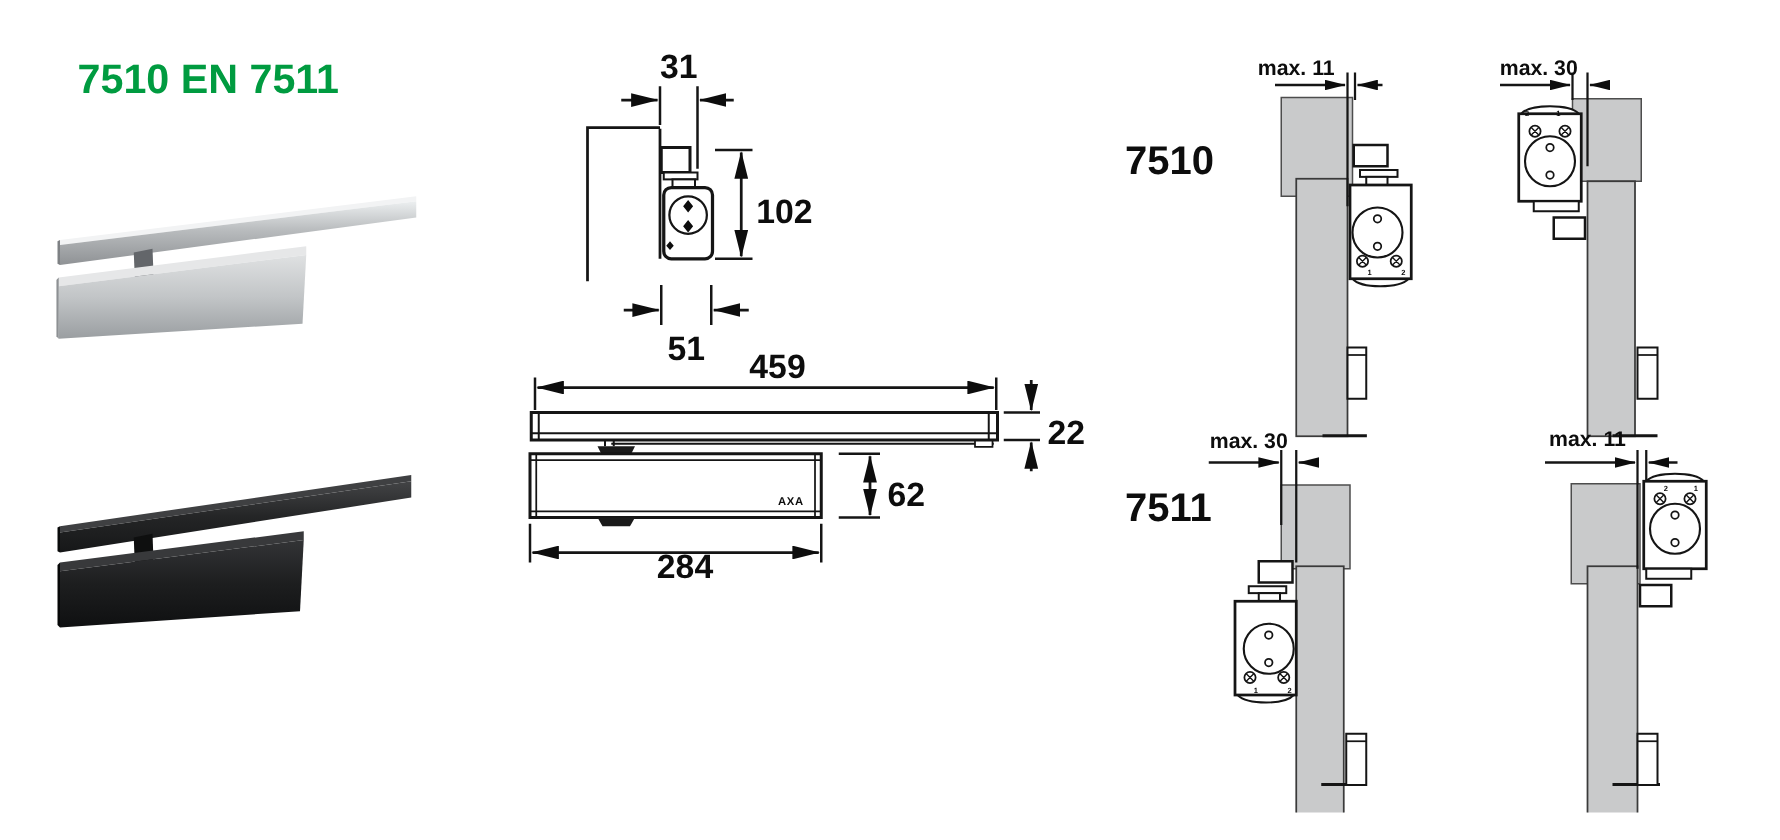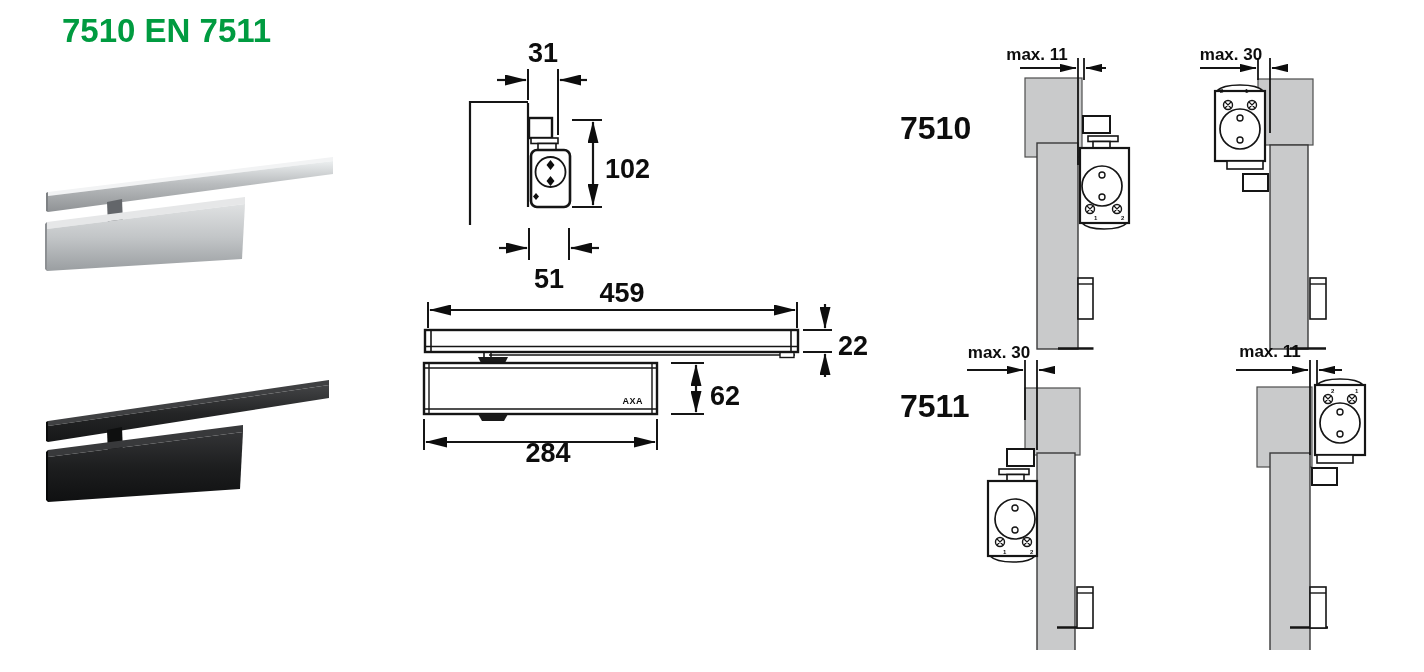--- a/index.html
+++ b/index.html
@@ -1,21 +1,21 @@
 <!DOCTYPE html>
 <html><head>
 <meta charset="utf-8">
 <style>
   html,body{margin:0;padding:0;background:#ffffff;}
   .canvas{
     position:relative;width:1424px;height:672px;background:#ffffff;overflow:hidden;
     font-family:"Liberation Sans",sans-serif;
   }
   .page-title{
-    position:absolute;left:62px;top:12px;
+    position:absolute;left:62px;top:44px;
     font-size:33px;font-weight:bold;letter-spacing:0px;
   }
   .abs{position:absolute;}
   svg text{font-family:"Liberation Sans",sans-serif;font-weight:bold;fill:#0d0d0d;}
   .dimtxt{font-size:27px;}
   .maxtxt{font-size:17px;}
   .modeltxt{font-size:32px;}
   .logotxt{font-size:9px;letter-spacing:0.5px;}
   .screwtxt{font-size:6px;font-weight:bold;}
 </style>

